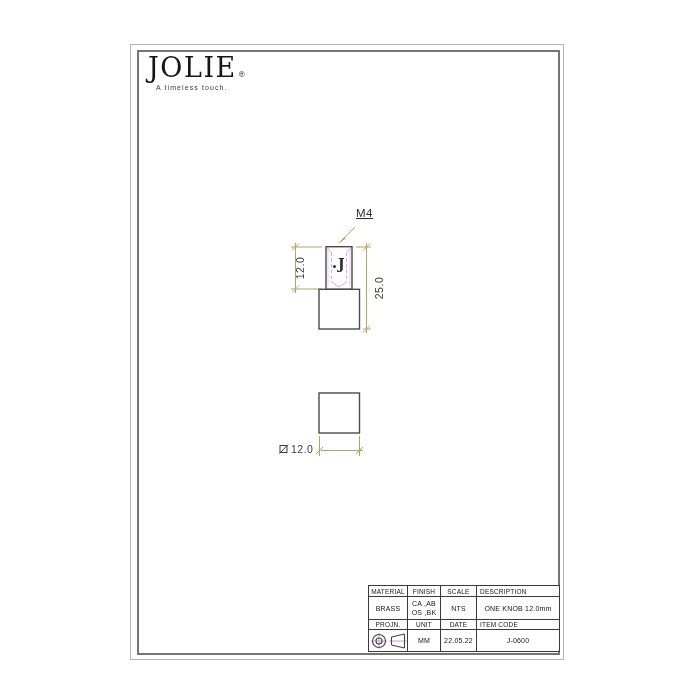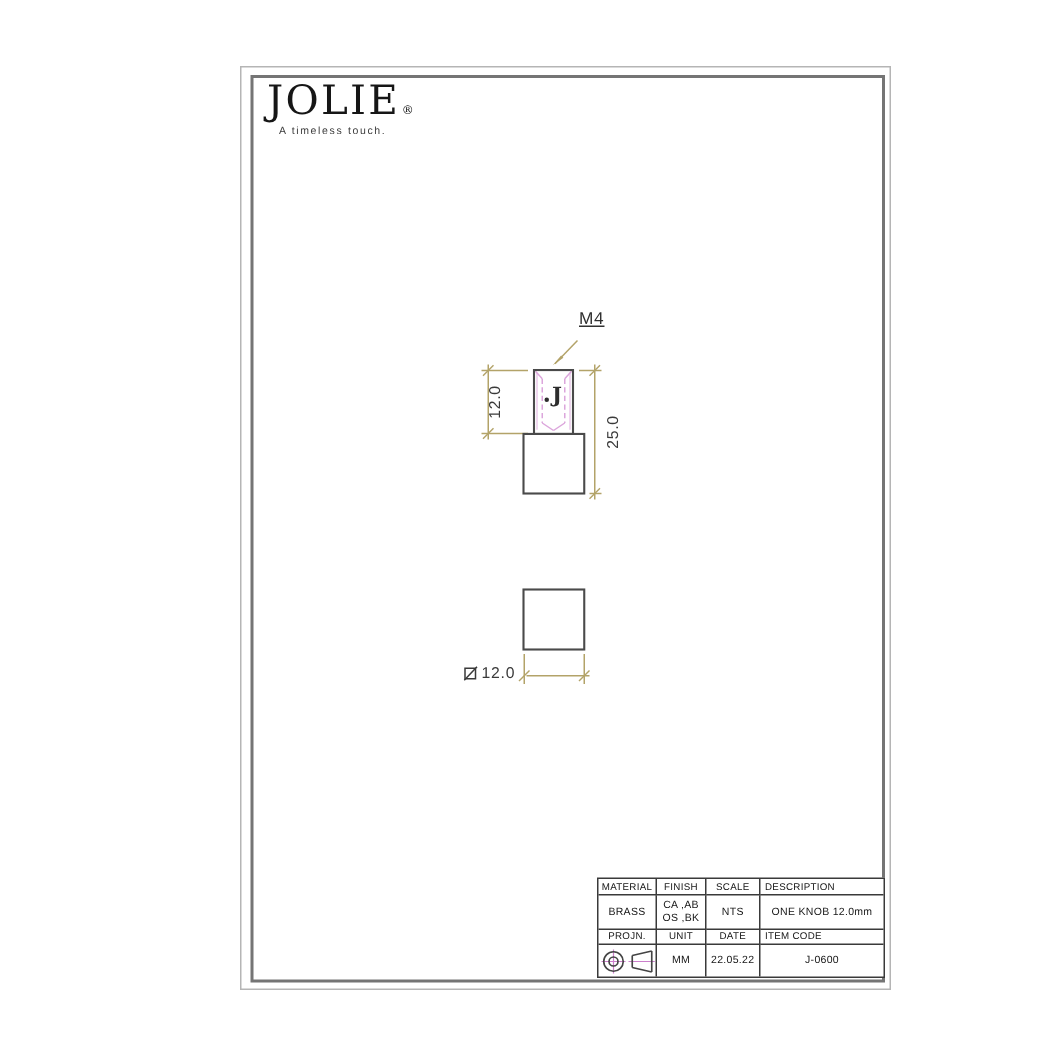--- a/index.html
+++ b/index.html
@@ -1,18 +1,18 @@
 <!DOCTYPE html>
 <html><head>
 <meta charset="utf-8">
 <style>
   * { margin:0; padding:0; box-sizing:border-box; }
   html,body { width:700px; height:700px; background:#ffffff; overflow:hidden; }
   .stage { position:relative; width:624px; height:700px; background:#ffffff;
-           font-family:"Liberation Sans", sans-serif;margin-left:30px; }
+           font-family:"Liberation Sans", sans-serif; }
 
   
   .outer-border { position:absolute; left:130px; top:44px; width:434px; height:616px;
                   border:1px solid #b5b5b5; background:#ffffff; }
   .inner-border { position:absolute; left:137px; top:50px; width:423px; height:605px;
                   border:2px solid #757575; background:#ffffff; }
 
   
   .logo { position:absolute; left:148px; top:54px; }
   .brand { font-family:"DejaVu Serif","Liberation Serif",serif; font-size:27px;

